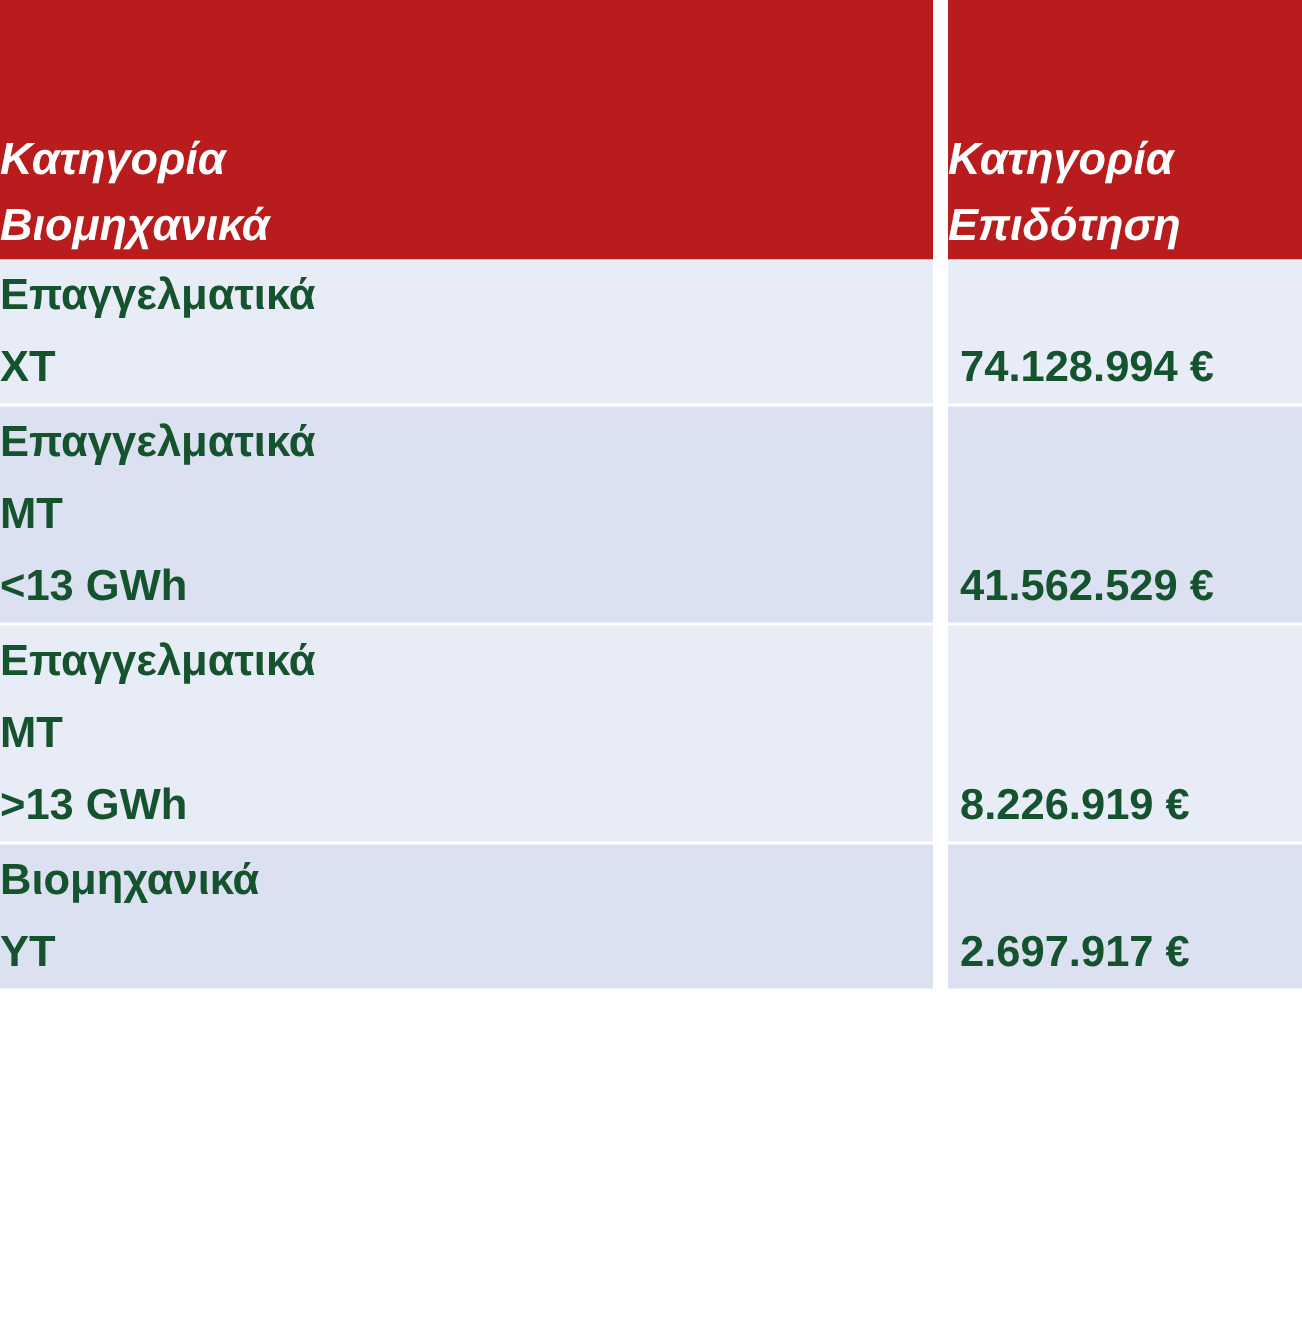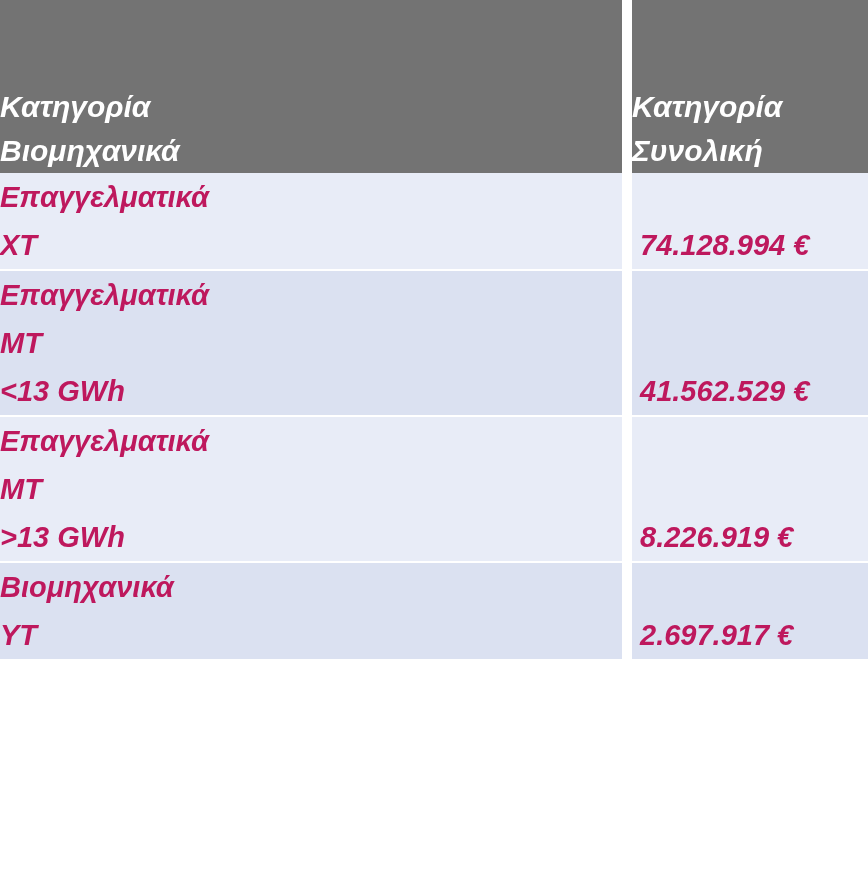--- a/index.html
+++ b/index.html
@@ -22,42 +22,41 @@
     padding: 0;
     margin: 0;
     vertical-align: bottom;
     text-align: left;
   }
   col.c1 { width: 622px; }
   col.gap { width: 10px; }
   col.c2 { width: 236px; }
 
   .hdr-cell {
-    background: #737373;
+    background: #b91c1c;
     color: #ffffff;
     font-style: italic;
     font-weight: bold;
     font-size: 30px;
     line-height: 44px;
     height: 173px;
     vertical-align: top;
     padding: 4px 0 0 6px;
     box-sizing: border-box;
   }
   .hdr-gap {
     background: #ffffff;
   }
   .body-gap {
     background: #ffffff;
   }
 
   .row-cell {
     background: #e8ecf7;
-    color: #be185d;
-    font-style: italic;
+    color: #14532d;
     font-weight: bold;
     font-size: 29px;
     line-height: 48px;
     padding: 4px 0 6px 6px;
     box-sizing: border-box;
     border-bottom: 2px solid #ffffff;
   }
   .row-cell.alt {
     background: #dbe1f1;
   }
@@ -84,21 +83,21 @@
   </colgroup>
   <thead>
     <tr>
       <th class="hdr-cell">
         <span class="line">Κατηγορία</span>
         <span class="line">Βιομηχανικά</span>
       </th>
       <th class="hdr-gap"></th>
       <th class="hdr-cell">
         <span class="line">Κατηγορία</span>
-        <span class="line">Συνολική</span>
+        <span class="line">Επιδότηση</span>
       </th>
     </tr>
   </thead>
   <tbody>
     <tr>
       <td class="row-cell">
         <span class="line">Επαγγελματικά</span>
         <span class="line">ΧΤ</span>
       </td>
       <td class="body-gap"></td>

